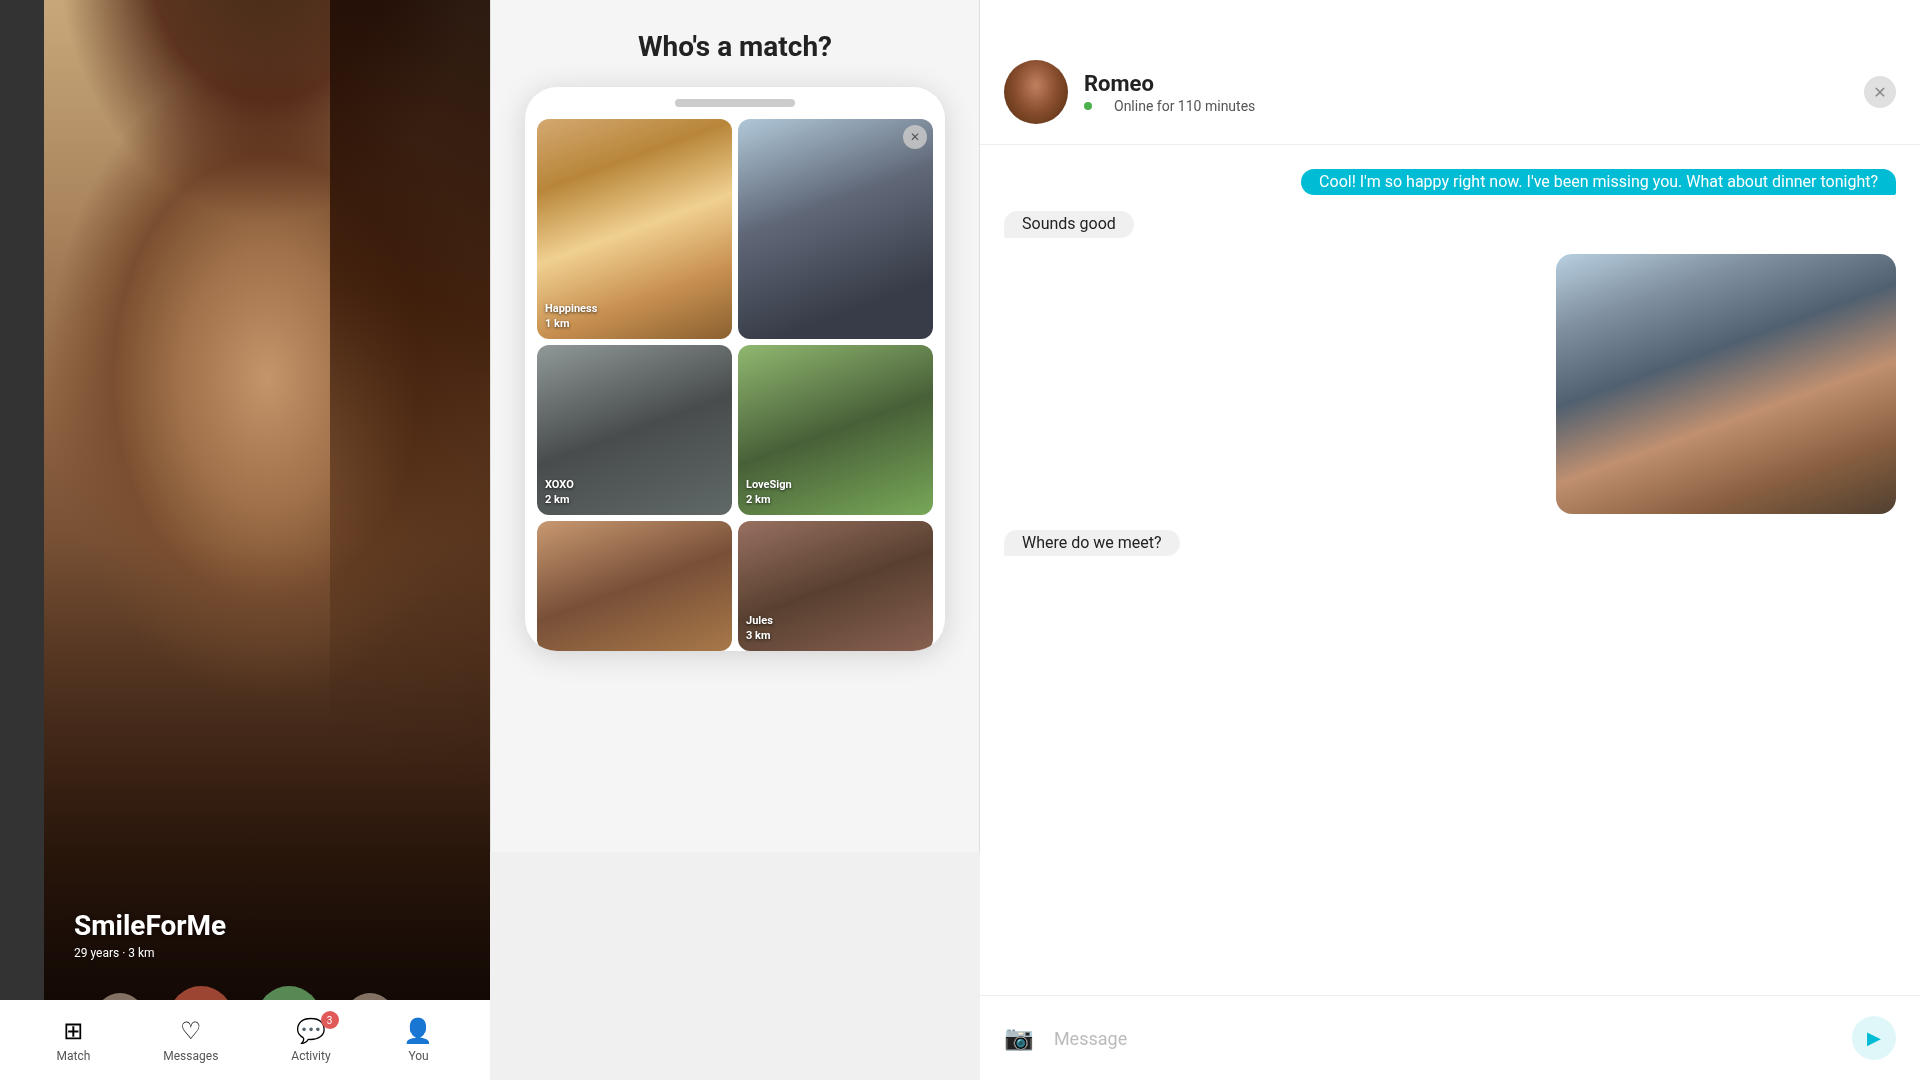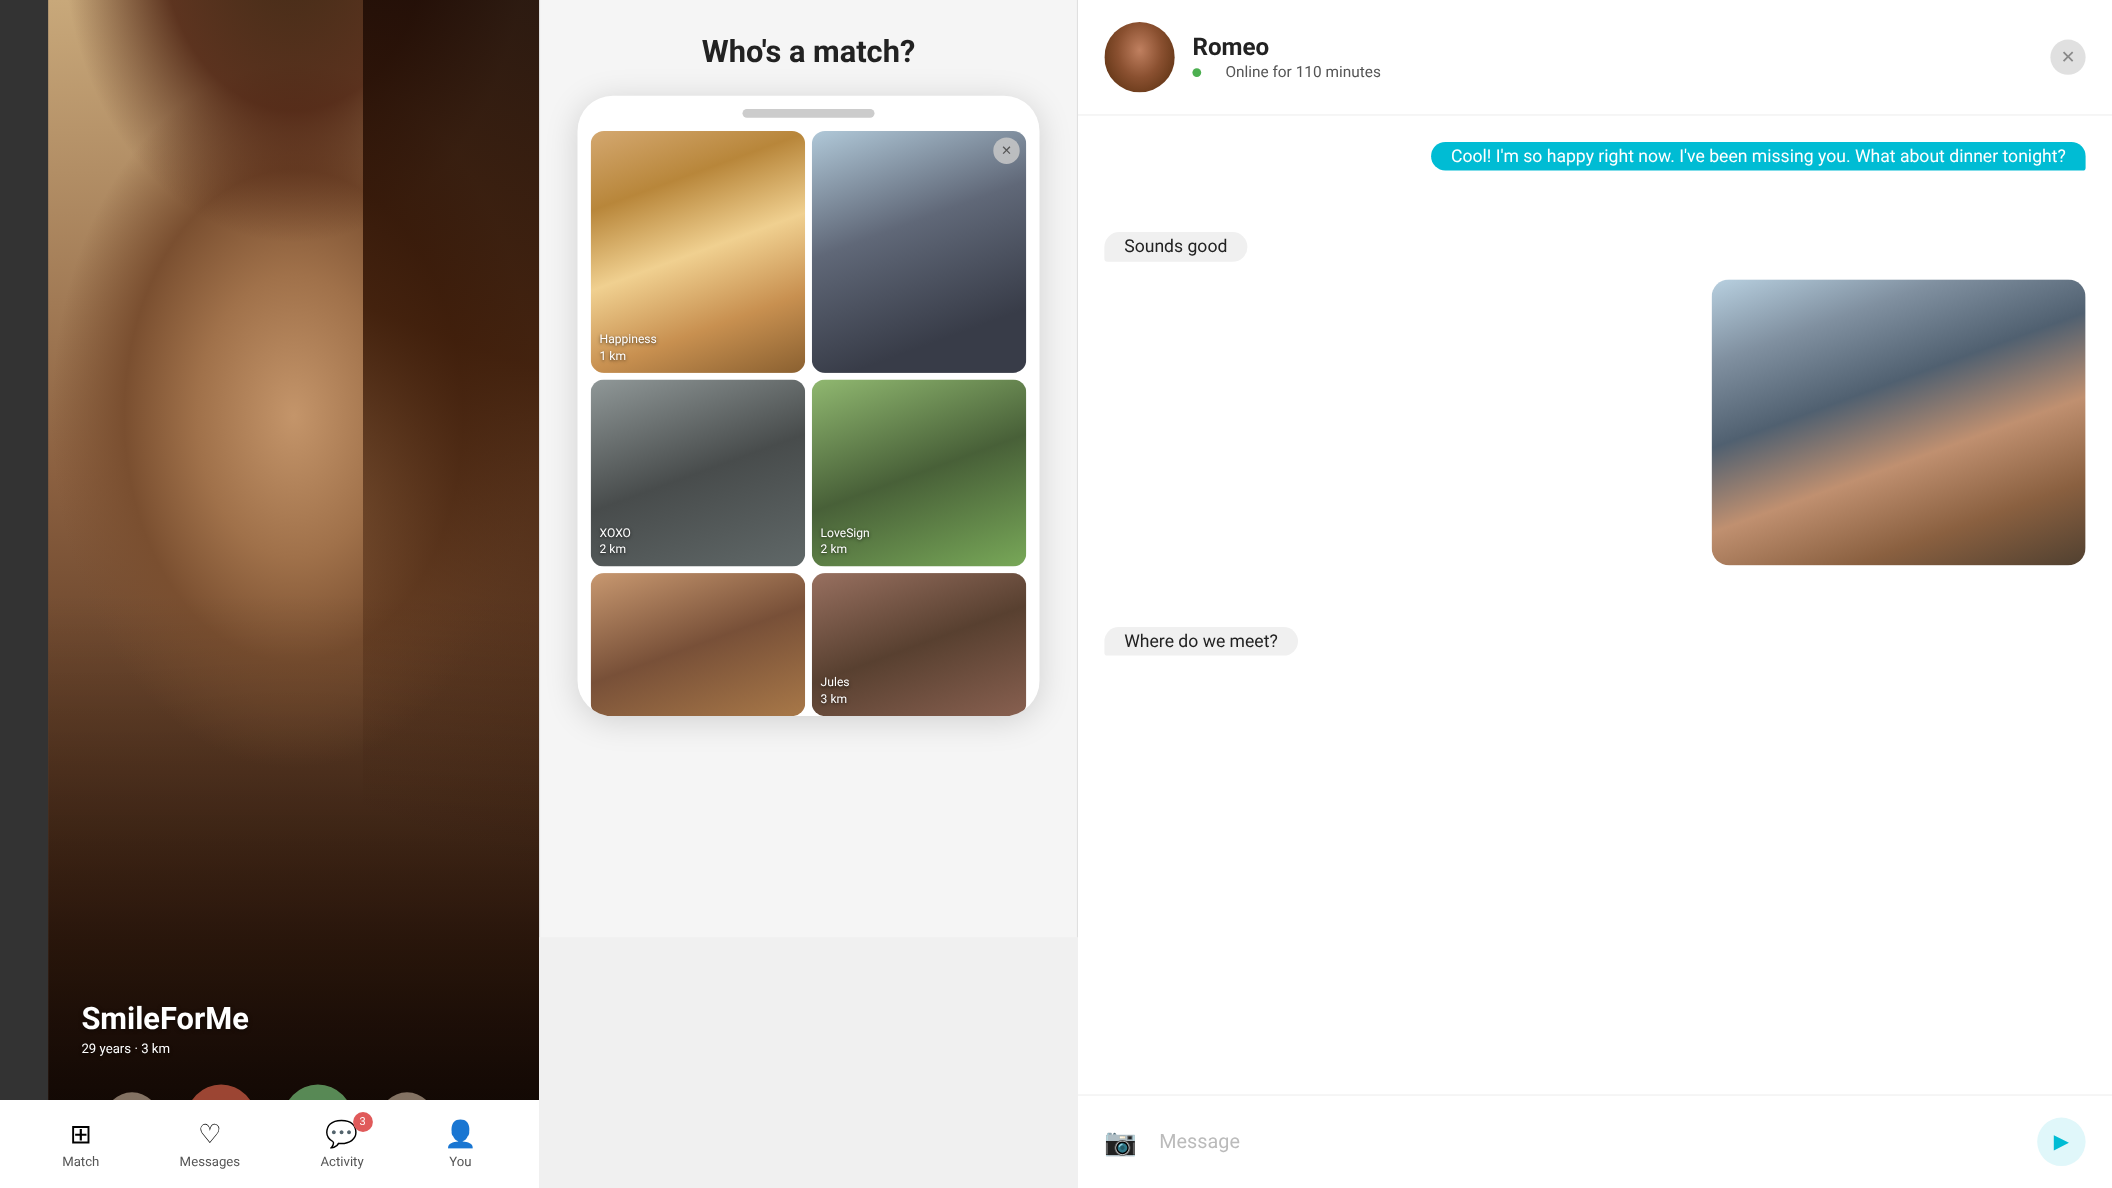--- a/index.html
+++ b/index.html
@@ -188,21 +188,21 @@
     .card-photo-bg {
       width: 100%; height: 100%;
       display: block;
     }
     .match-card-label {
       position: absolute;
       bottom: 8px;
       left: 8px;
       color: white;
       font-size: 11px;
-      font-weight: 400;
+      font-weight: 700;
       text-shadow: 0 1px 3px rgba(0,0,0,0.7);
       line-height: 1.3;
     }
     .match-card-close {
       position: absolute;
       top: 6px; right: 6px;
       width: 24px; height: 24px;
       background: rgba(200,200,200,0.85);
       border-radius: 50%;
       display: flex; align-items: center; justify-content: center;
@@ -221,20 +221,21 @@
       display: flex;
       flex-direction: column;
     }
     .chat-header {
       padding: 20px 24px;
       border-bottom: 1px solid #eee;
       display: flex;
       align-items: center;
       gap: 16px;
       position: relative;
+      margin-top: 40px;
     }
     .chat-avatar {
       width: 64px; height: 64px;
       border-radius: 50%;
       overflow: hidden;
       background: linear-gradient(160deg, #8b5a3a 0%, #5a3a20 50%, #3a2010 100%);
       flex-shrink: 0;
     }
     .chat-avatar-inner {
       width: 100%; height: 100%;
@@ -289,21 +290,20 @@
       align-self: flex-end;
       background: #00bcd4;
       color: white;
       border-bottom-right-radius: 4px;
     }
     .message-received {
       align-self: flex-start;
       background: #f0f0f0;
       color: #222;
       border-bottom-left-radius: 4px;
-      margin-top: 40px;
     }
     .message-image {
       align-self: flex-end;
       max-width: 340px;
       border-radius: 16px;
       overflow: hidden;
     }
     .message-image-inner {
       width: 340px; height: 260px;
       background: linear-gradient(160deg, #a0c0d0 0%, #6090a0 30%, #4a7080 60%, #5a3020 80%);

